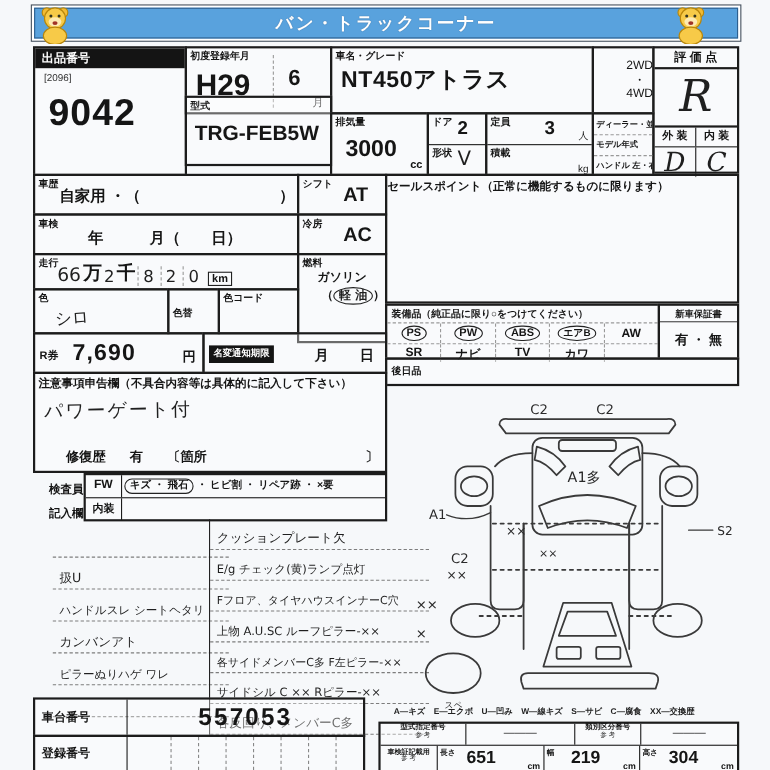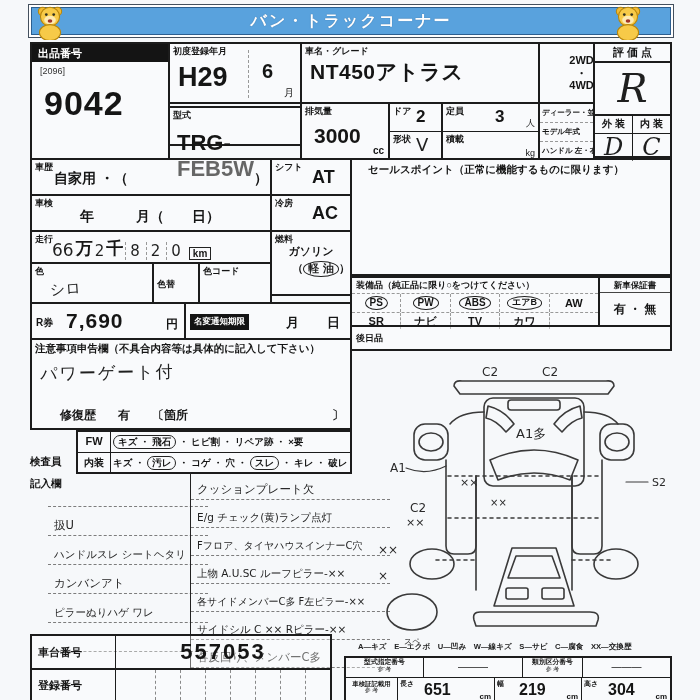--- a/index.html
+++ b/index.html
@@ -61,42 +61,42 @@
     <span class="abs" style="left:78px;top:6px;bottom:4px;border-left:1px dashed #999;"></span>
     <span class="abs" style="left:92px;top:16px;font-size:20px;font-weight:bold;">6</span>
     <span class="abs" style="right:6px;bottom:2px;font-size:10px;">月</span>
   </div>
 
   <div class="cell" style="left:272px;top:0;width:240px;height:62px;">
     <span class="lbl-tl">車名・グレード</span>
     <span class="abs" style="left:8px;top:14px;font-size:21px;font-weight:bold;letter-spacing:.5px;">NT450アトラス</span>
   </div>
 
-  <div class="cell" style="left:510px;top:0;width:57px;height:62px;display:flex;flex-direction:column;align-items:center;justify-content:center;font-size:11px;font-weight:bold;line-height:1.15;padding-left:30px;">
+  <div class="cell" style="left:510px;top:0;width:57px;height:62px;display:flex;flex-direction:column;align-items:center;justify-content:center;font-size:11px;font-weight:normal;line-height:1.15;padding-left:30px;">
     <span>2WD</span>
     <span>・</span>
     <span>4WD</span>
   </div>
 
   <div class="cell" style="left:565px;top:0;width:79px;height:116px;">
     <div style="height:17px;border-bottom:2px solid #1c1c1c;font-size:11px;font-weight:bold;text-align:center;line-height:16px;">評 価 点</div>
     <div class="hw" style="height:51px;text-align:center;font-size:40px;font-style:italic;font-family:'DejaVu Serif',serif;line-height:50px;">R</div>
     <div style="display:flex;height:17px;border-top:2px solid #1c1c1c;border-bottom:1.5px solid #1c1c1c;font-size:10px;font-weight:bold;text-align:center;line-height:16px;">
       <span style="flex:1;border-right:1.5px solid #1c1c1c;">外 装</span>
       <span style="flex:1;">内 装</span>
     </div>
     <div style="display:flex;height:27px;">
       <span class="hw" style="flex:1;border-right:1.5px solid #1c1c1c;text-align:center;font-size:24px;font-style:italic;font-family:'DejaVu Serif',serif;line-height:26px;">D</span>
       <span class="hw" style="flex:1;text-align:center;font-size:24px;font-style:italic;font-family:'DejaVu Serif',serif;line-height:26px;">C</span>
     </div>
   </div>
 
-  <div class="cell" style="left:140px;top:64px;width:134px;height:40px;">
+  <div class="cell" style="left:140px;top:45px;width:134px;height:64px;">
     <span class="lbl-tl">型式</span>
-    <span class="abs" style="left:7px;top:22px;font-size:22px;font-weight:bold;">TRG-FEB5W</span>
+    <span class="abs" style="left:7px;top:22px;font-size:19px;font-weight:bold;">TRG-FEB5W</span>
   </div>
 
   <div class="cell" style="left:272px;top:60px;width:90px;height:58px;">
     <span class="lbl-tl">排気量</span>
     <span class="abs" style="left:12px;top:20px;font-size:21px;font-weight:bold;">3000</span>
     <span class="abs" style="right:4px;bottom:2px;font-size:10px;font-weight:bold;">cc</span>
   </div>
 
   <div class="cell" style="left:360px;top:60px;width:55px;height:58px;">
     <div style="height:27px;border-bottom:1.5px solid #1c1c1c;position:relative;">
@@ -154,21 +154,21 @@
       <span style="font-size:17px;font-weight:bold;">万</span>
       <span class="hw" style="font-size:15px;">2</span>
       <span style="font-size:17px;font-weight:bold;">千</span>
       <span class="hw" style="font-size:15px;border-left:1px dashed #999;padding:0 4px;">8</span>
       <span class="hw" style="font-size:15px;border-left:1px dashed #999;padding:0 4px;">2</span>
       <span class="hw" style="font-size:15px;border-left:1px dashed #999;padding:0 4px;">0</span>
       <span style="font-size:10px;font-weight:bold;border:1.5px solid #222;padding:0 3px;margin-left:2px;">km</span>
     </div>
   </div>
 
-  <div class="cell" style="left:242px;top:188px;width:82px;height:66px;">
+  <div class="cell" style="left:242px;top:188px;width:82px;height:82px;">
     <span class="lbl-tl">燃料</span>
     <div style="text-align:center;margin-top:12px;font-size:11px;font-weight:bold;">ガソリン</div>
     <div style="text-align:right;margin-top:2px;font-size:11px;font-weight:bold;">
       <span>（</span><span class="circ hw" style="font-size:11px;">軽 油</span><span>）</span>
     </div>
   </div>
 
   <div class="cell" style="left:2px;top:220px;width:124px;height:42px;">
     <span class="lbl-tl">色</span>
     <span class="abs hw" style="left:18px;top:16px;font-size:15px;transform:rotate(-4deg);">シロ</span>
@@ -185,21 +185,21 @@
     <span class="abs" style="left:34px;top:5px;font-size:21px;font-weight:bold;letter-spacing:1px;">7,690</span>
     <span class="abs" style="right:6px;top:12px;font-size:12px;font-weight:bold;">円</span>
   </div>
   <div class="cell" style="left:156px;top:260px;width:168px;height:38px;">
     <span class="abs blackbar" style="left:4px;top:10px;font-size:8.5px;padding:2px 4px;">名変通知期限</span>
     <span class="abs" style="left:100px;top:10px;font-size:13px;font-weight:bold;">月</span>
     <span class="abs" style="right:10px;top:10px;font-size:13px;font-weight:bold;">日</span>
   </div>
 
   <div class="cell" style="left:322px;top:116px;width:322px;height:118px;">
-    <div style="font-size:10.5px;font-weight:bold;padding:3px 16px;">セールスポイント（正常に機能するものに限ります）</div>
+    <div style="font-size:10.5px;font-weight:bold;padding:3px 0;">セールスポイント（正常に機能するものに限ります）</div>
   </div>
 
   <div class="cell" style="left:322px;top:234px;width:250px;height:51px;">
     <div style="height:15px;font-size:9px;font-weight:bold;padding-left:4px;border-bottom:1px dashed #999;line-height:15px;">装備品（純正品に限り○をつけてください）</div>
     <div style="display:flex;height:18px;border-bottom:1px dashed #999;">
       <span class="eqcol">
           <span class="circ" style="font-size:10px;">PS</span>
         </span>
       <span class="eqcol">
           <span class="circ" style="font-size:10px;">PW</span>
@@ -233,41 +233,34 @@
     <div style="font-size:10.5px;font-weight:bold;padding:2px 3px;">注意事項申告欄（不具合内容等は具体的に記入して下さい）</div>
     <div class="hw" style="font-size:17px;padding:2px 0 0 8px;letter-spacing:2px;transform:rotate(-1deg);">パワーゲート付</div>
     <div class="abs" style="left:28px;bottom:4px;right:6px;font-size:12px;font-weight:bold;display:flex;">
       <span>修復歴</span>
       <span style="margin-left:22px;">有</span>
       <span style="margin-left:22px;">〔箇所</span>
       <span style="margin-left:auto;">〕</span>
     </div>
   </div>
 
-  <div class="abs" style="left:2px;top:408px;width:46px;height:44px;font-size:10.5px;font-weight:bold;text-align:left;">
+  <div class="abs" style="left:2px;top:392px;width:46px;height:44px;font-size:10.5px;font-weight:bold;text-align:right;">
     <div style="height:22px;line-height:22px;">検査員</div>
     <div style="height:22px;line-height:22px;">記入欄</div>
   </div>
   <div class="cell" style="left:48px;top:388px;width:276px;height:44px;">
     <div style="display:flex;height:20px;border-bottom:1.5px solid #1c1c1c;align-items:center;">
       <span style="width:32px;text-align:center;font-size:11px;font-weight:bold;border-right:1.5px solid #1c1c1c;align-self:stretch;line-height:19px;">FW</span>
       <span style="flex:1;font-size:9.5px;font-weight:bold;white-space:nowrap;padding-left:2px;">
         <span class="circ" style="border-radius:12px;font-size:9.5px;">キズ ・ 飛石</span>
         <span>・ ヒビ割 ・ リペア跡 ・ ×要</span>
       </span>
     </div>
     <div style="display:flex;height:20px;align-items:center;">
       <span style="width:32px;text-align:center;font-size:10px;font-weight:bold;border-right:1.5px solid #1c1c1c;align-self:stretch;line-height:19px;">内装</span>
-      <span style="flex:1;font-size:9.5px;font-weight:bold;white-space:nowrap;padding-left:2px;">
-        <span>キズ ・</span>
-        <span class="circ" style="border-radius:12px;font-size:9.5px;">汚レ</span>
-        <span>・ コゲ ・ 穴 ・</span>
-        <span class="circ" style="border-radius:12px;font-size:9.5px;">スレ</span>
-        <span>・ キレ ・ 破レ</span>
-      </span>
     </div>
   </div>
 
   <div class="abs" style="left:2px;top:436px;width:160px;margin-left:18px;">
     <div class="note-line"></div>
     <div class="note-line hw">扱U</div>
     <div class="note-line hw" style="font-size:10.5px;">ハンドルスレ シートヘタリ</div>
     <div class="note-line hw">カンバンアト</div>
     <div class="note-line hw" style="font-size:10.5px;">ピラーぬりハゲ ワレ</div>
     <div class="note-line"></div>

